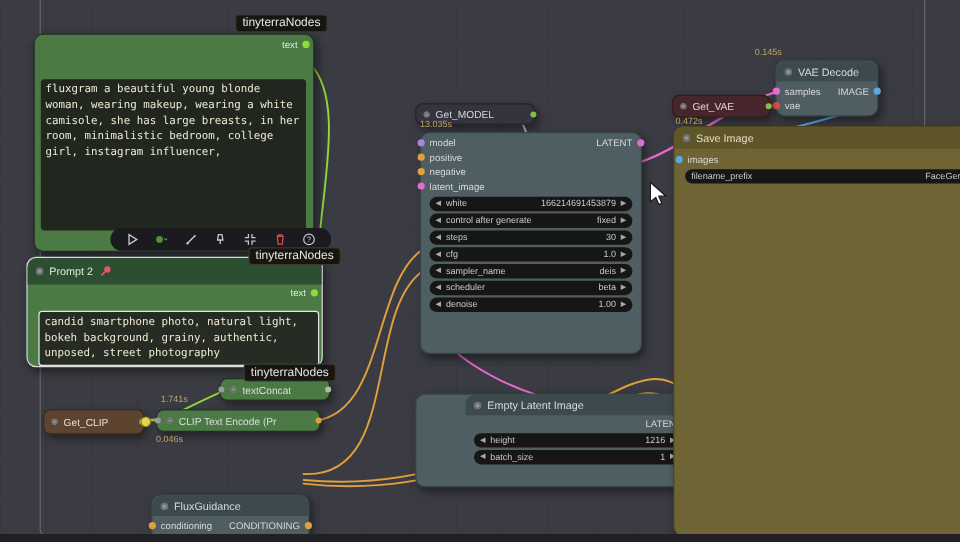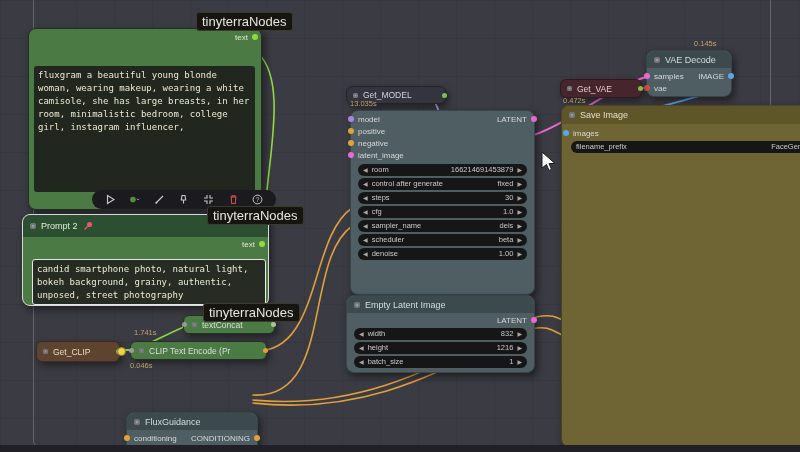--- a/index.html
+++ b/index.html
@@ -37,21 +37,21 @@
   .dot{width:6px;height:6px;border-radius:50%;flex:0 0 auto;}
   .dot.sm{width:5px;height:5px;}
   .widgets{display:flex;flex-direction:column;gap:2.5px;padding:2px 7px 5px;}
   .widget{display:flex;align-items:center;gap:4px;background:#161616;
     border-radius:7px;height:11.5px;padding:0 5px;font-size:7.5px;color:#c9c9c9;}
   .widget .wval{margin-left:auto;}
   .arr{font-size:6px;color:#a8a8a8;line-height:1;}
   .ta{position:absolute;background:#21271f;color:#efe9d2;
     font-family:"DejaVu Sans Mono",monospace;font-size:9px;line-height:1.45;
     padding:3px 4px;border-radius:3px;overflow:hidden;}
-  .badge{position:absolute;background:#17150f;color:#e6e6e2;font-size:13px;
+  .badge{position:absolute;background:#17150f;color:#e6e6e2;font-size:10px;
     padding:1px 5px;border-radius:3px;z-index:3;border:1px solid #3a3a2e;white-space:nowrap;text-align:center;}
   .timing{position:absolute;font-size:7.5px;color:#bfa46a;z-index:3;white-space:nowrap;}
   .toolbar{position:absolute;left:63px;top:161px;width:172px;height:19px;z-index:3;
     background:#1b1b1f;border-radius:10px;display:flex;align-items:center;
     justify-content:space-around;padding:0 6px;}
   .tb-icon{width:11px;height:11px;display:block;}
   .out-label{font-size:8px;color:#e2e8da;}
   .reroute{position:absolute;width:7px;height:7px;border-radius:50%;
     background:#e8d44d;border:1px solid #8f7f1e;z-index:2;}
   .cursor{position:absolute;z-index:10;}
@@ -108,21 +108,21 @@
       <path stroke="#c9a2e0" stroke-width="1.8" d="M424,94 C452,106 446,152 352,170"></path>
     </g>
   </svg>
 
   <div class="badge" style="left:196px;top:12px;">tinyterraNodes</div>
   <div class="badge" style="left:207px;top:206px;">tinyterraNodes</div>
   <div class="badge" style="left:203px;top:303px;">tinyterraNodes</div>
   <div class="timing" style="left:350px;top:99px;">13.035s</div>
   <div class="timing" style="left:134px;top:328px;">1.741s</div>
   <div class="timing" style="left:130px;top:361px;">0.046s</div>
-  <div class="timing" style="left:676px;top:39px;padding-left:18px;">0.145s</div>
+  <div class="timing" style="left:611px;top:39px;padding-left:18px;">0.145s</div>
   <div class="timing" style="left:563px;top:96px;">0.472s</div>
 
   <div class="node green-node" style="left:28px;top:28px;width:232px;height:180px;">
     <div class="srow right" style="margin-top:2px;padding-right:3px;">
       <span class="out-label">text</span>
       <span class="dot" style="background:#8edb3c;"></span>
     </div>
     <div class="ta" style="left:5px;top:37px;width:213px;height:120px;">fluxgram a beautiful young blonde woman, wearing makeup, wearing a white camisole, she has large breasts, in her room, minimalistic bedroom, college girl, instagram influencer,</div>
     <div class="toolbar">
       <svg class="tb-icon" viewBox="0 0 11 11">
@@ -243,21 +243,21 @@
       <div class="slot-col">
         <div class="srow right">
           <span>LATENT</span>
           <span class="dot" style="background:#e86ad0;margin-right:-7px;"></span>
         </div>
       </div>
     </div>
     <div class="widgets">
       <div class="widget">
         <span class="arr">◀</span>
-        <span>room</span>
+        <span>white</span>
         <span class="wval">166214691453879</span>
         <span class="arr">▶</span>
       </div>
       <div class="widget">
         <span class="arr">◀</span>
         <span>control after generate</span>
         <span class="wval">fixed</span>
         <span class="arr">▶</span>
       </div>
       <div class="widget">
@@ -286,36 +286,30 @@
       </div>
       <div class="widget">
         <span class="arr">◀</span>
         <span>denoise</span>
         <span class="wval">1.00</span>
         <span class="arr">▶</span>
       </div>
     </div>
   </div>
 
-  <div class="node teal-node" style="left:346px;top:295px;width:187px;height:76px;">
+  <div class="node teal-node" style="left:346px;top:328px;width:187px;height:76px;padding-left:41px;">
     <div class="hdr">
       <span class="cdot"></span>
       <span>Empty Latent Image</span>
     </div>
     <div class="srow right" style="margin-top:1px;padding-right:4px;">
       <span>LATENT</span>
       <span class="dot" style="background:#e86ad0;margin-right:-7px;"></span>
     </div>
     <div class="widgets">
-      <div class="widget">
-        <span class="arr">◀</span>
-        <span>width</span>
-        <span class="wval">832</span>
-        <span class="arr">▶</span>
-      </div>
       <div class="widget">
         <span class="arr">◀</span>
         <span>height</span>
         <span class="wval">1216</span>
         <span class="arr">▶</span>
       </div>
       <div class="widget">
         <span class="arr">◀</span>
         <span>batch_size</span>
         <span class="wval">1</span>

